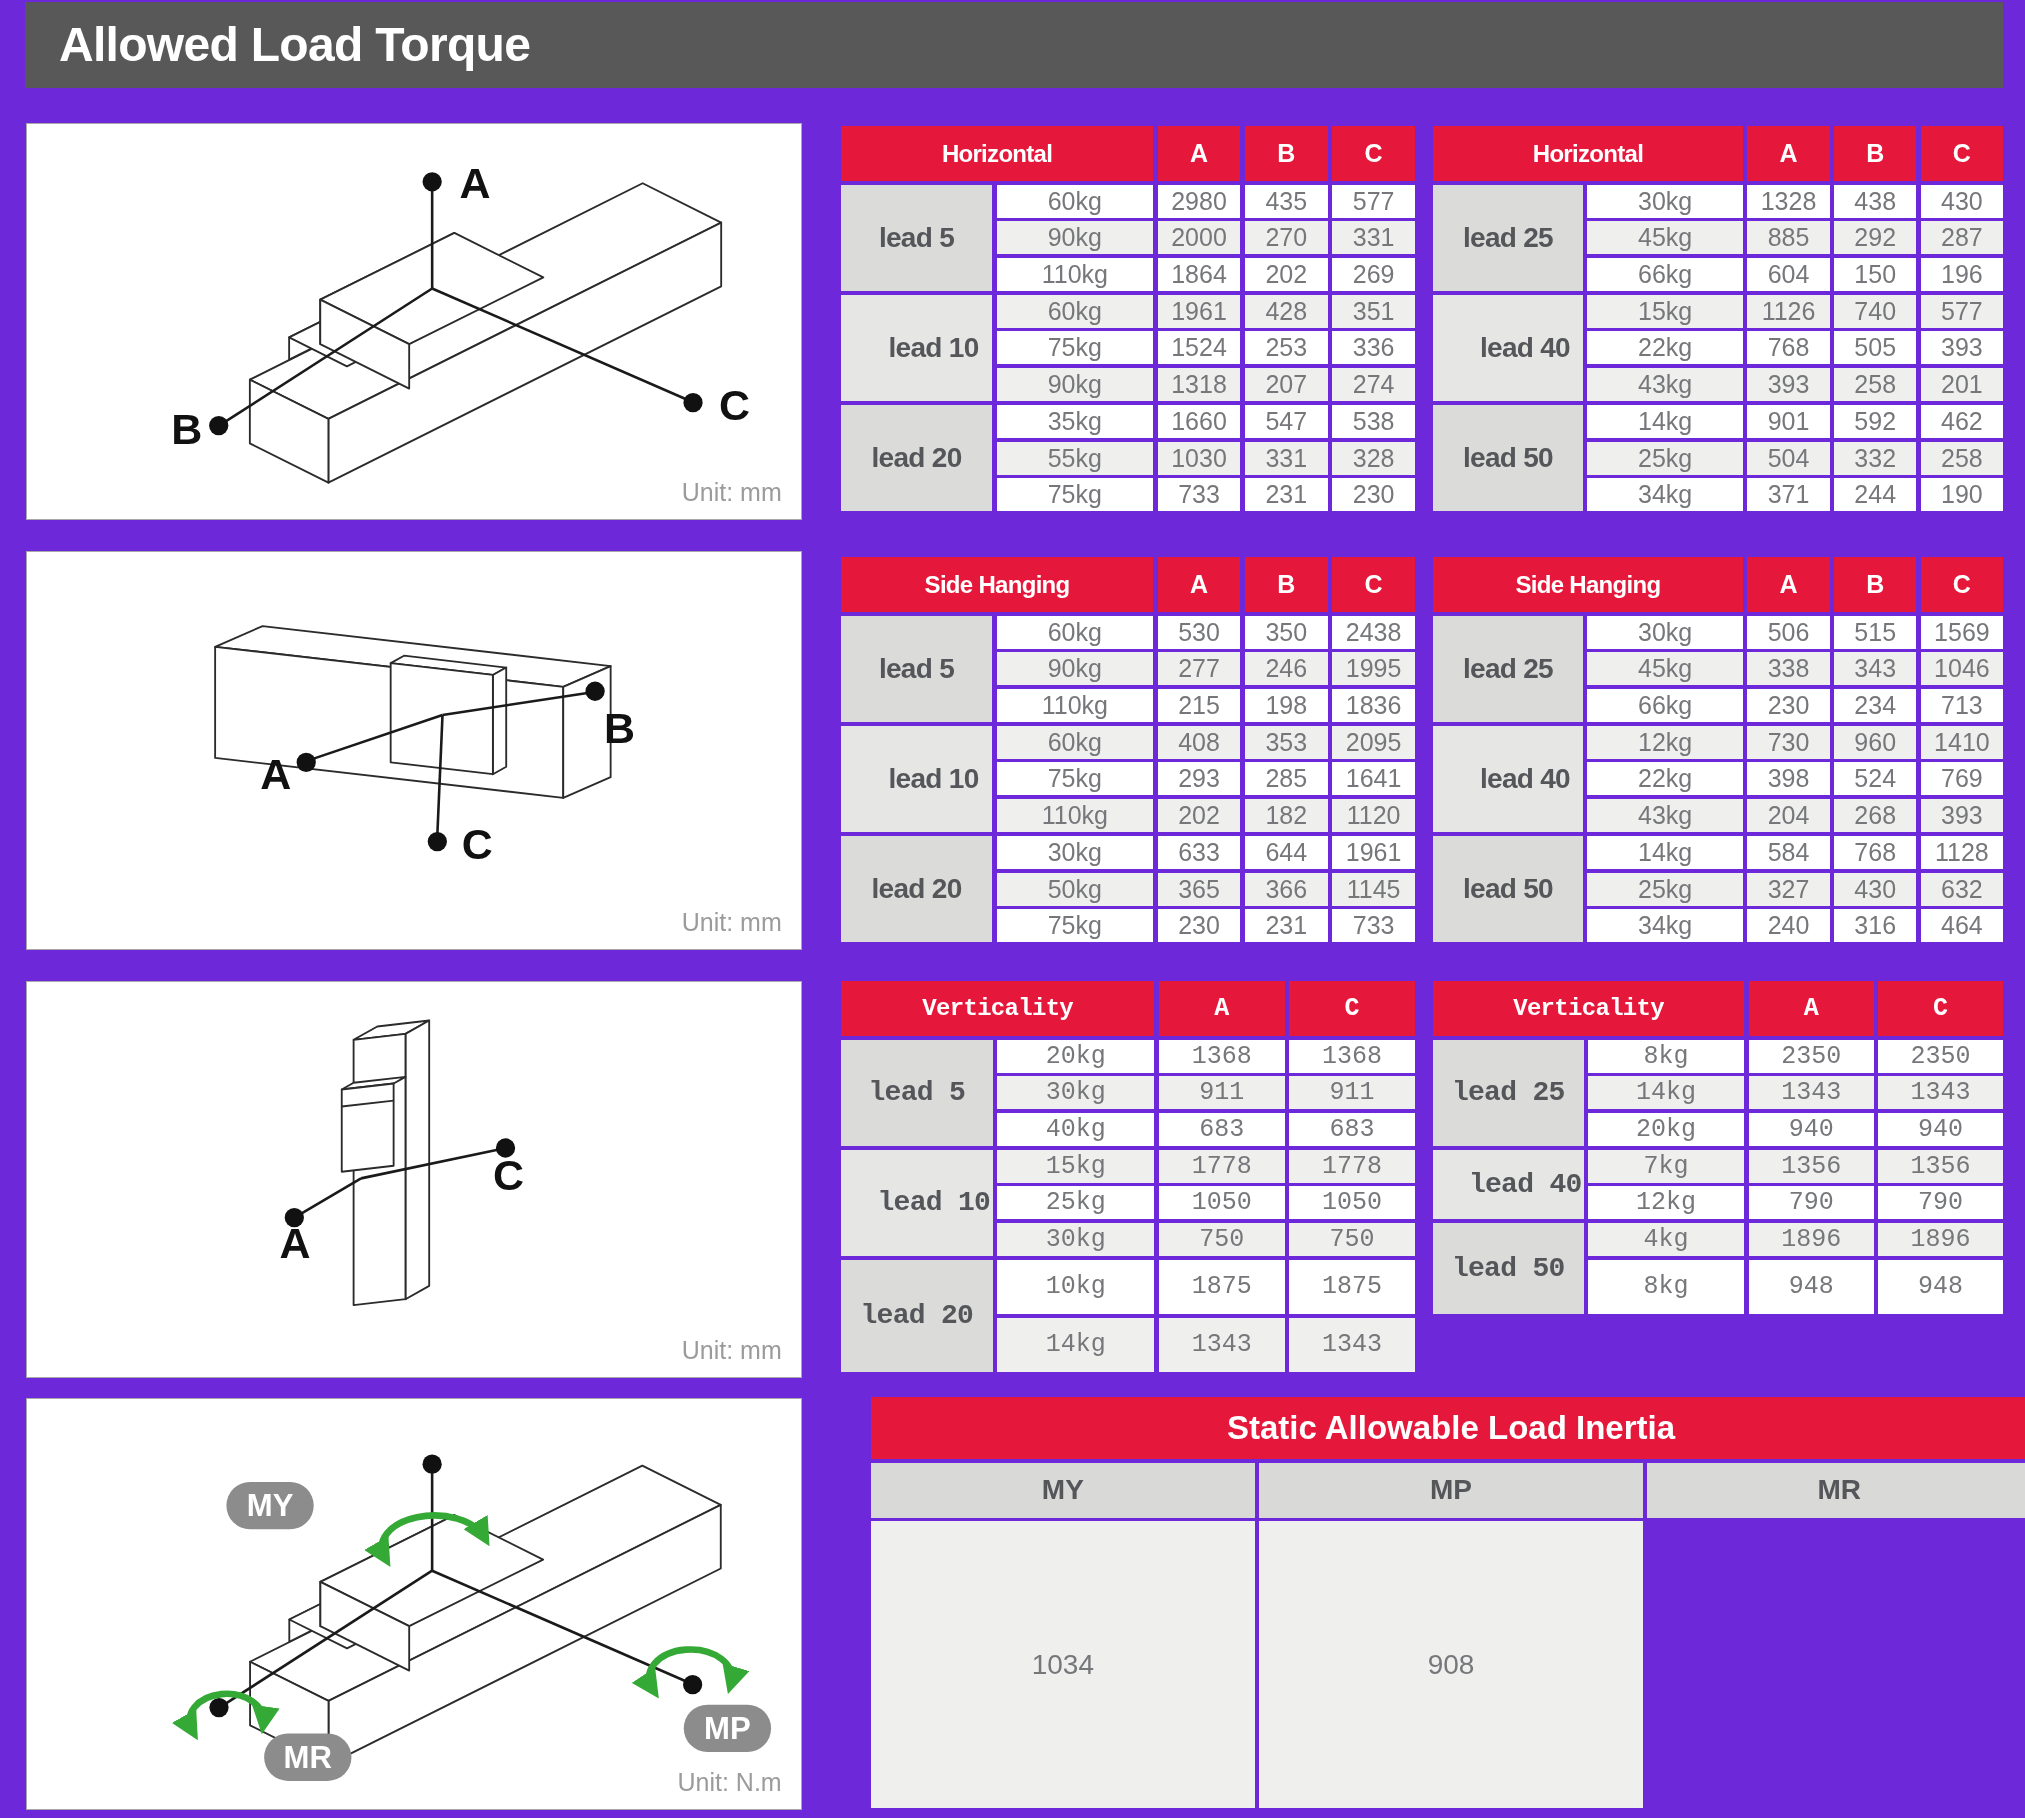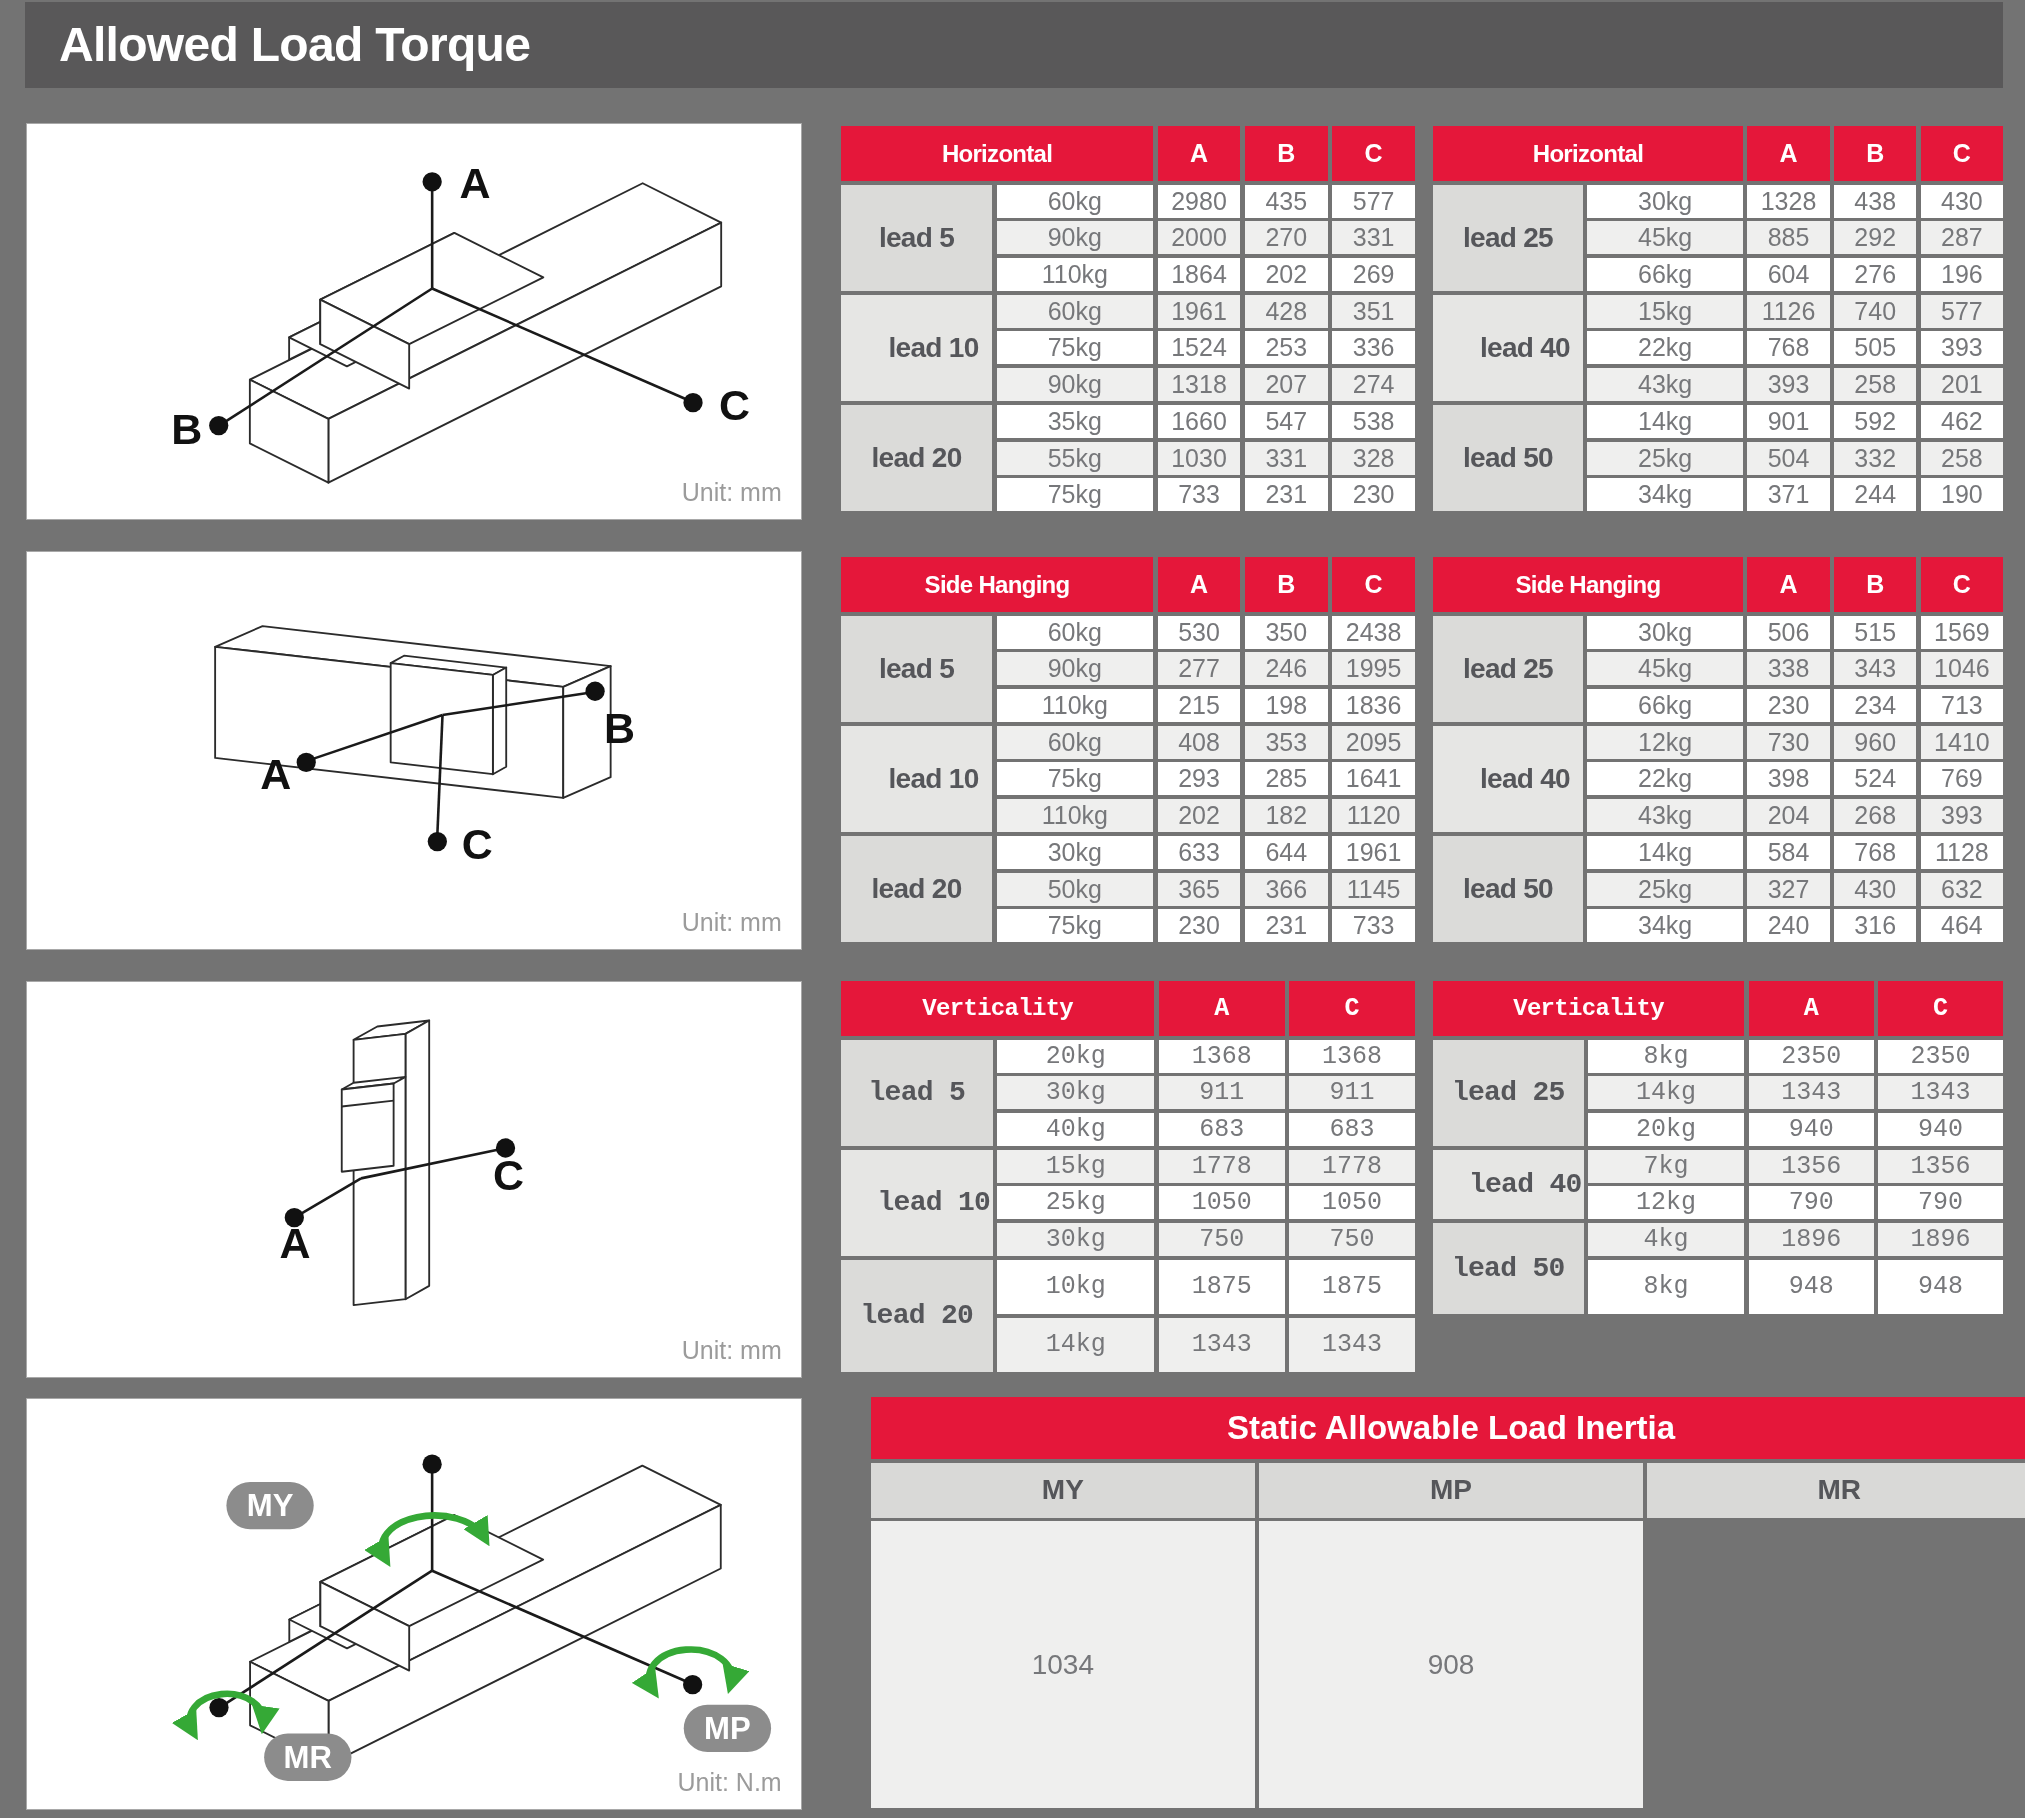--- a/index.html
+++ b/index.html
@@ -1,17 +1,17 @@
 <!DOCTYPE html>
 <html style="font-size:12px"><head>
 <meta charset="utf-8">
 <style>
   html,body { margin:0; padding:0; background:#fff; }
   .page {
-    position:relative; width:2025px; height:1818px; background:#737373;
+    position:relative; width:2025px; height:1818px; background:#6d28d9;
     font-family:"Liberation Sans","DejaVu Sans",sans-serif;
     -webkit-font-smoothing:antialiased;
   }
   
   .titlebar {
     position:absolute; left:25px; top:1.5px; width:1978px; height:86px;
     background:#595859; color:#fff; font-size:48px; font-weight:bold;
     line-height:86px; padding-left:34px; box-sizing:border-box; letter-spacing:-0.7px;
   }
   
@@ -229,21 +229,21 @@
       <div class="cell load">30kg</div>
       <div class="cell val">1328</div>
       <div class="cell val">438</div>
       <div class="cell val">430</div>
       <div class="cell load odd">45kg</div>
       <div class="cell val odd">885</div>
       <div class="cell val odd">292</div>
       <div class="cell val odd">287</div>
       <div class="cell load">66kg</div>
       <div class="cell val">604</div>
-      <div class="cell val">276</div>
+      <div class="cell val">150</div>
       <div class="cell val">196</div>
       <div class="cell lead lead-alt" style="grid-row: span 3;">lead 40</div>
       <div class="cell load odd">15kg</div>
       <div class="cell val odd">1126</div>
       <div class="cell val odd">740</div>
       <div class="cell val odd">577</div>
       <div class="cell load">22kg</div>
       <div class="cell val">768</div>
       <div class="cell val">505</div>
       <div class="cell val">393</div>

